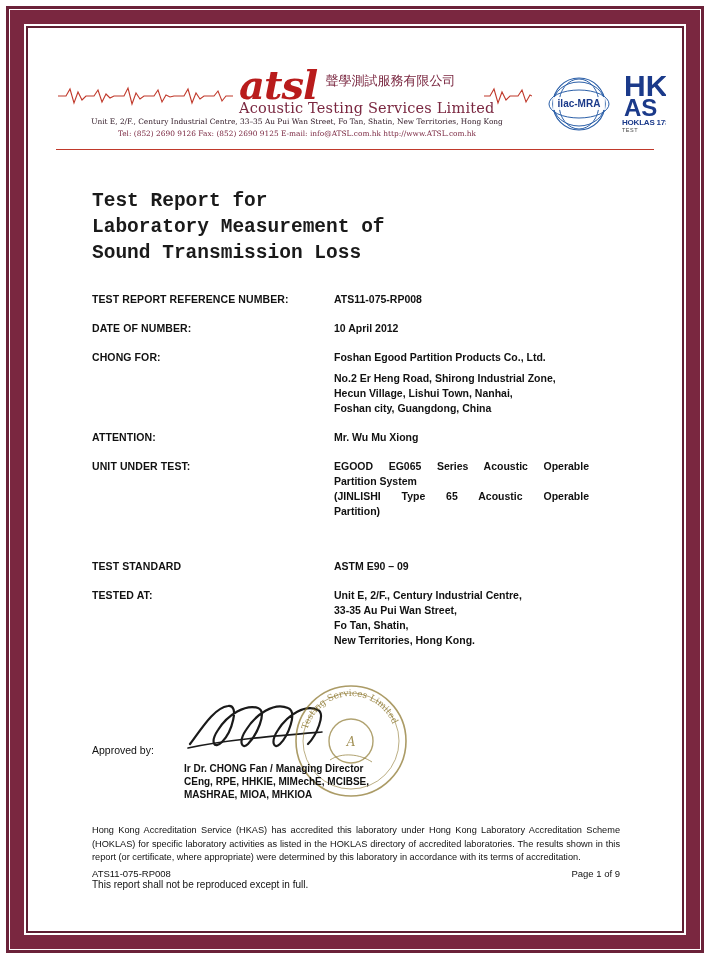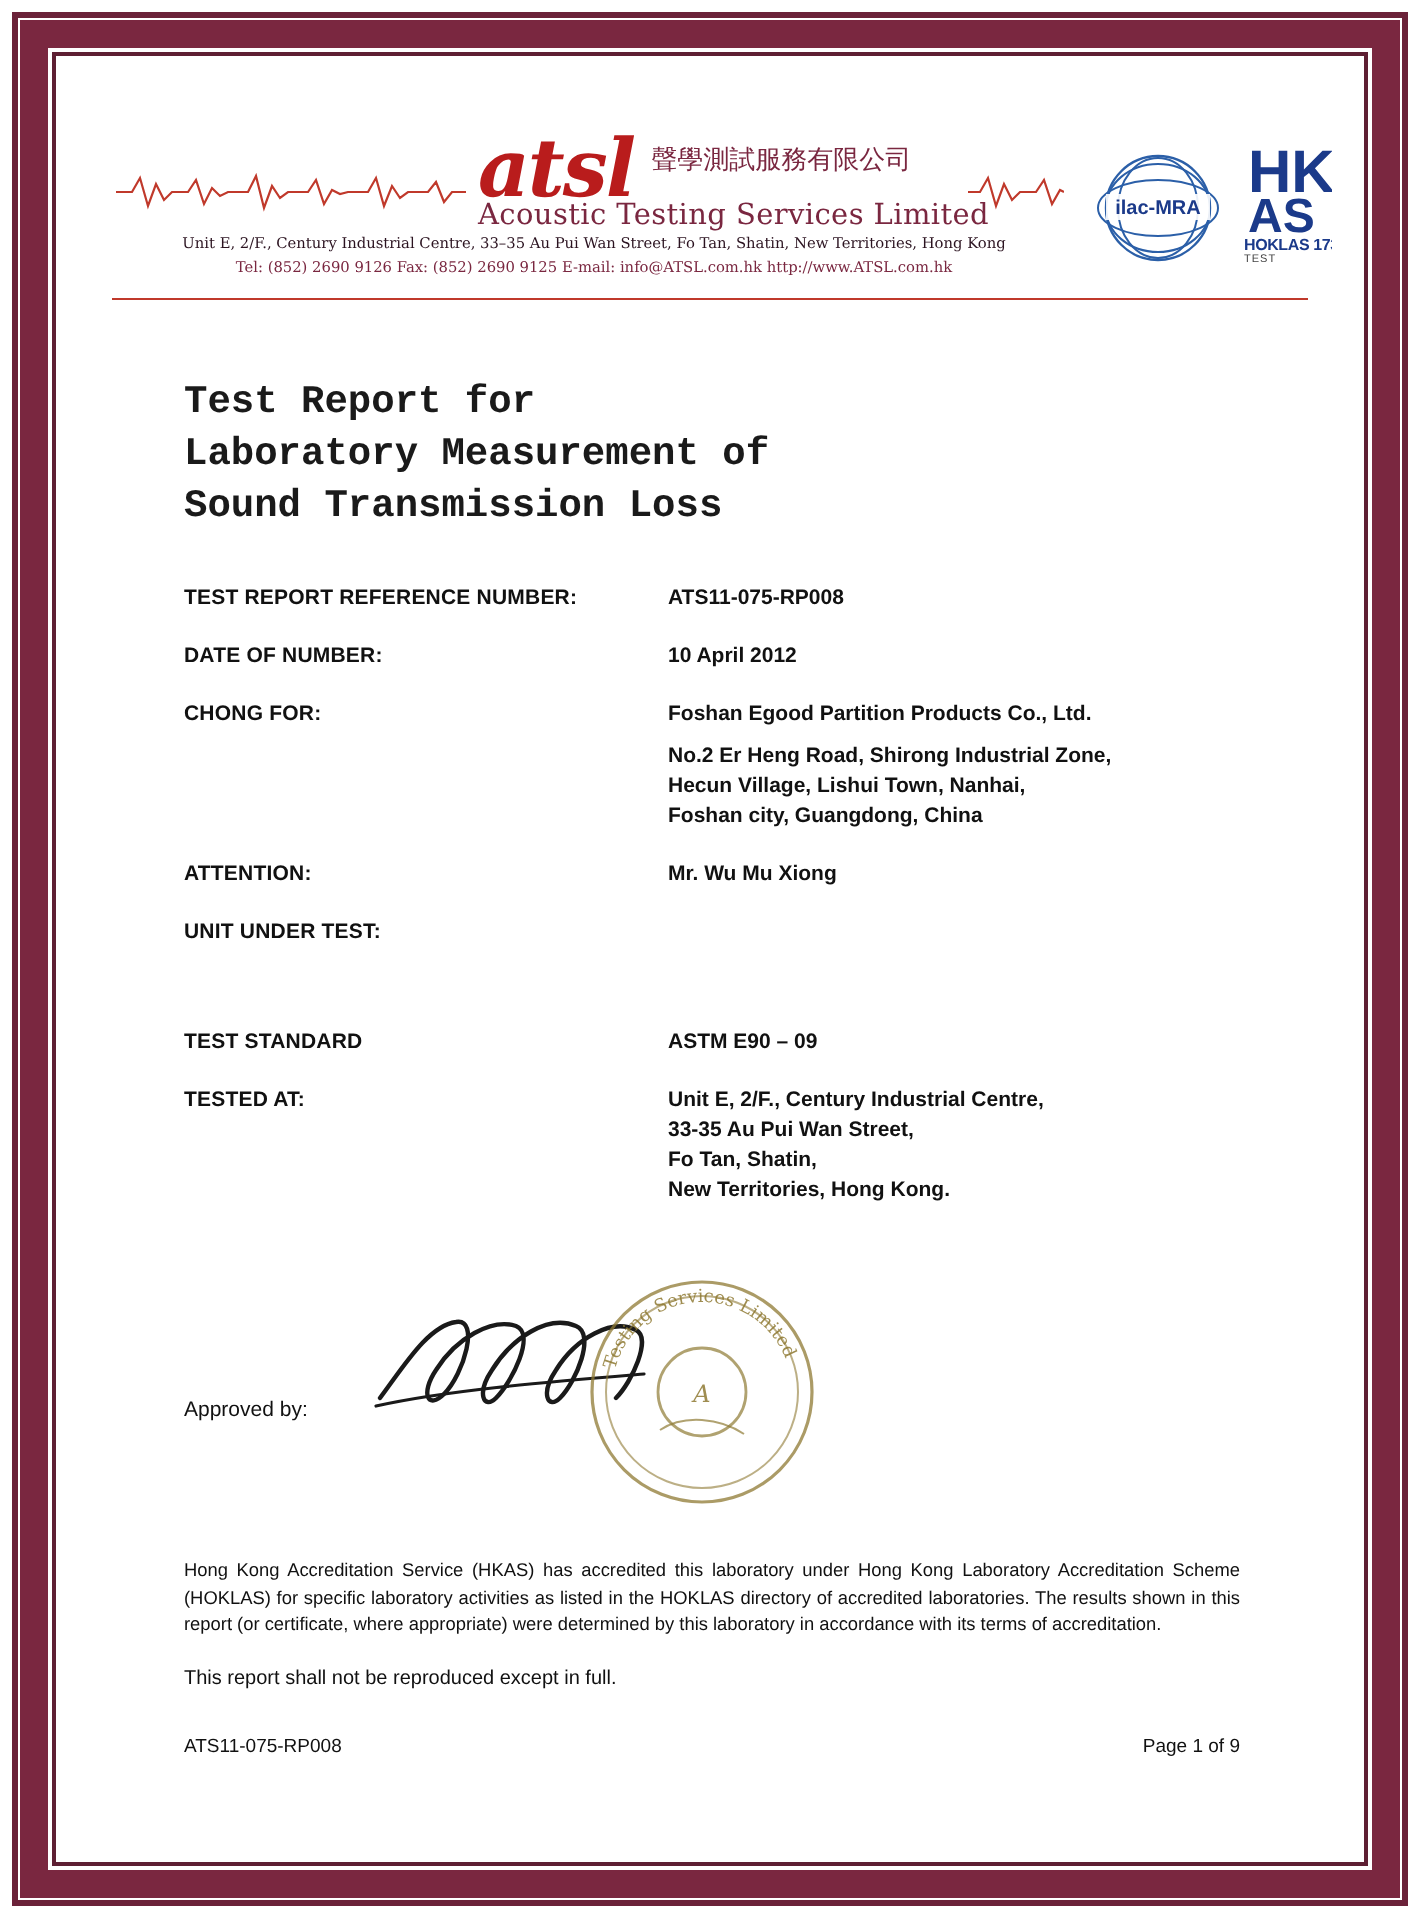--- a/index.html
+++ b/index.html
@@ -358,20 +358,26 @@
         </div>
       </div>
 
       <div class="row">
         <div class="label">ATTENTION:</div>
         <div class="value">Mr. Wu Mu Xiong</div>
       </div>
 
       <div class="row">
         <div class="label">UNIT UNDER TEST:</div>
+        <div class="value justified">
+          <div style="text-align:justify;text-align-last:justify;">EGOOD EG065 Series Acoustic Operable</div>
+          <div>Partition System</div>
+          <div style="text-align:justify;text-align-last:justify;">(JINLISHI Type 65 Acoustic Operable</div>
+          <div>Partition)</div>
+        </div>
       </div>
 
       <div class="spacer-lg"></div>
 
       <div class="row">
         <div class="label">TEST STANDARD</div>
         <div class="value">ASTM E90 – 09</div>
       </div>
 
       <div class="row">
@@ -398,20 +404,25 @@
         <circle cx="59" cy="59" r="48" fill="none" stroke="#8f7a33" stroke-width="1" opacity="0.6"></circle>
         <circle cx="59" cy="59" r="22" fill="none" stroke="#8f7a33" stroke-width="1.4" opacity="0.7"></circle>
         <path id="stampArcTop" d="M 14 59 A 45 45 0 0 1 104 59" fill="none"></path>
         <text font-family="DejaVu Serif, serif" font-size="9" fill="#8f7a33" opacity="0.85">
           <textPath href="#stampArcTop" startOffset="8%">Testing  Services  Limited</textPath>
         </text>
         <text x="59" y="64" text-anchor="middle" font-family="DejaVu Serif, serif" font-size="12" font-style="italic" fill="#8f7a33" opacity="0.85">A</text>
         <path d="M38 78 C50 70, 68 72, 80 80" fill="none" stroke="#8f7a33" stroke-width="1" opacity="0.7"></path>
       </svg>
 
+      <div class="sign-name">
+        <div>Ir Dr. CHONG Fan / Managing Director</div>
+        <div>CEng, RPE, HHKIE, MIMechE, MCIBSE,</div>
+        <div>MASHRAE, MIOA, MHKIOA</div>
+      </div>
     </div>
 
     <div class="accred">Hong Kong Accreditation Service (HKAS) has accredited this laboratory under Hong Kong Laboratory Accreditation Scheme (HOKLAS) for specific laboratory activities as listed in the HOKLAS directory of accredited laboratories. The results shown in this report (or certificate, where appropriate) were determined by this laboratory in accordance with its terms of accreditation.</div>
     <div class="notice">This report shall not be reproduced except in full.</div>
 
     <div class="footer">
       <span>ATS11-075-RP008</span>
       <span>Page 1 of 9</span>
     </div>
 

